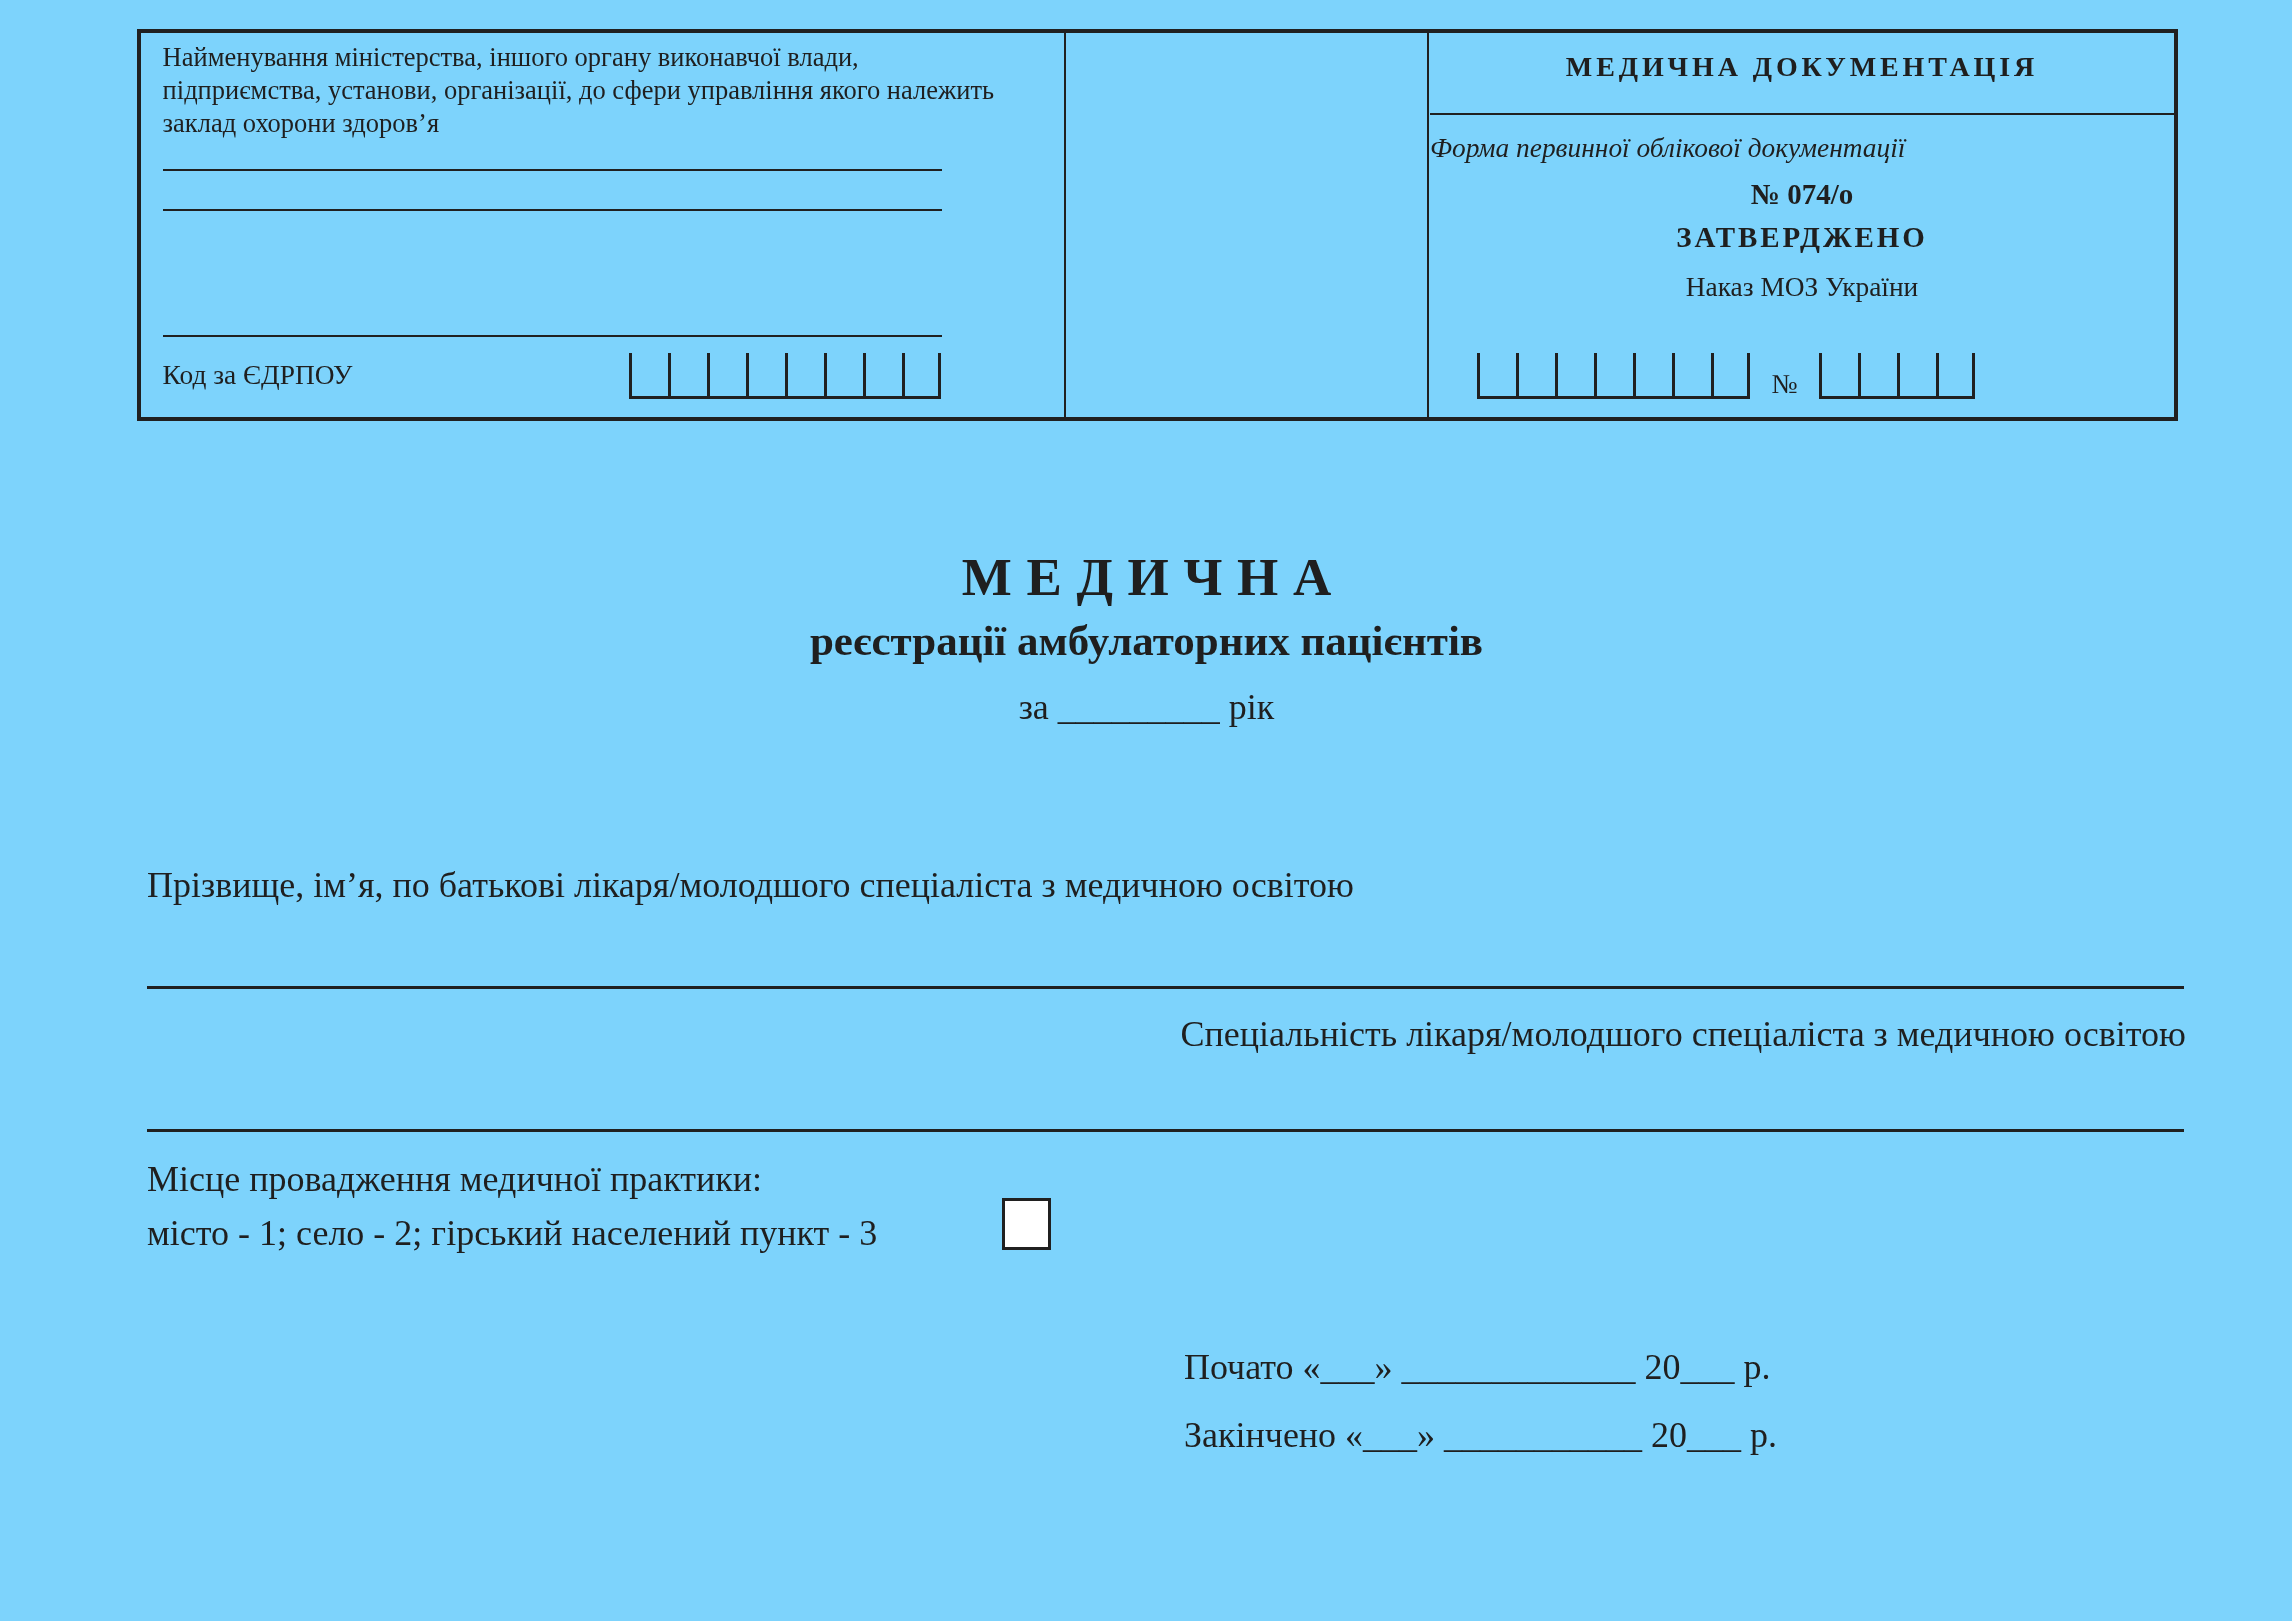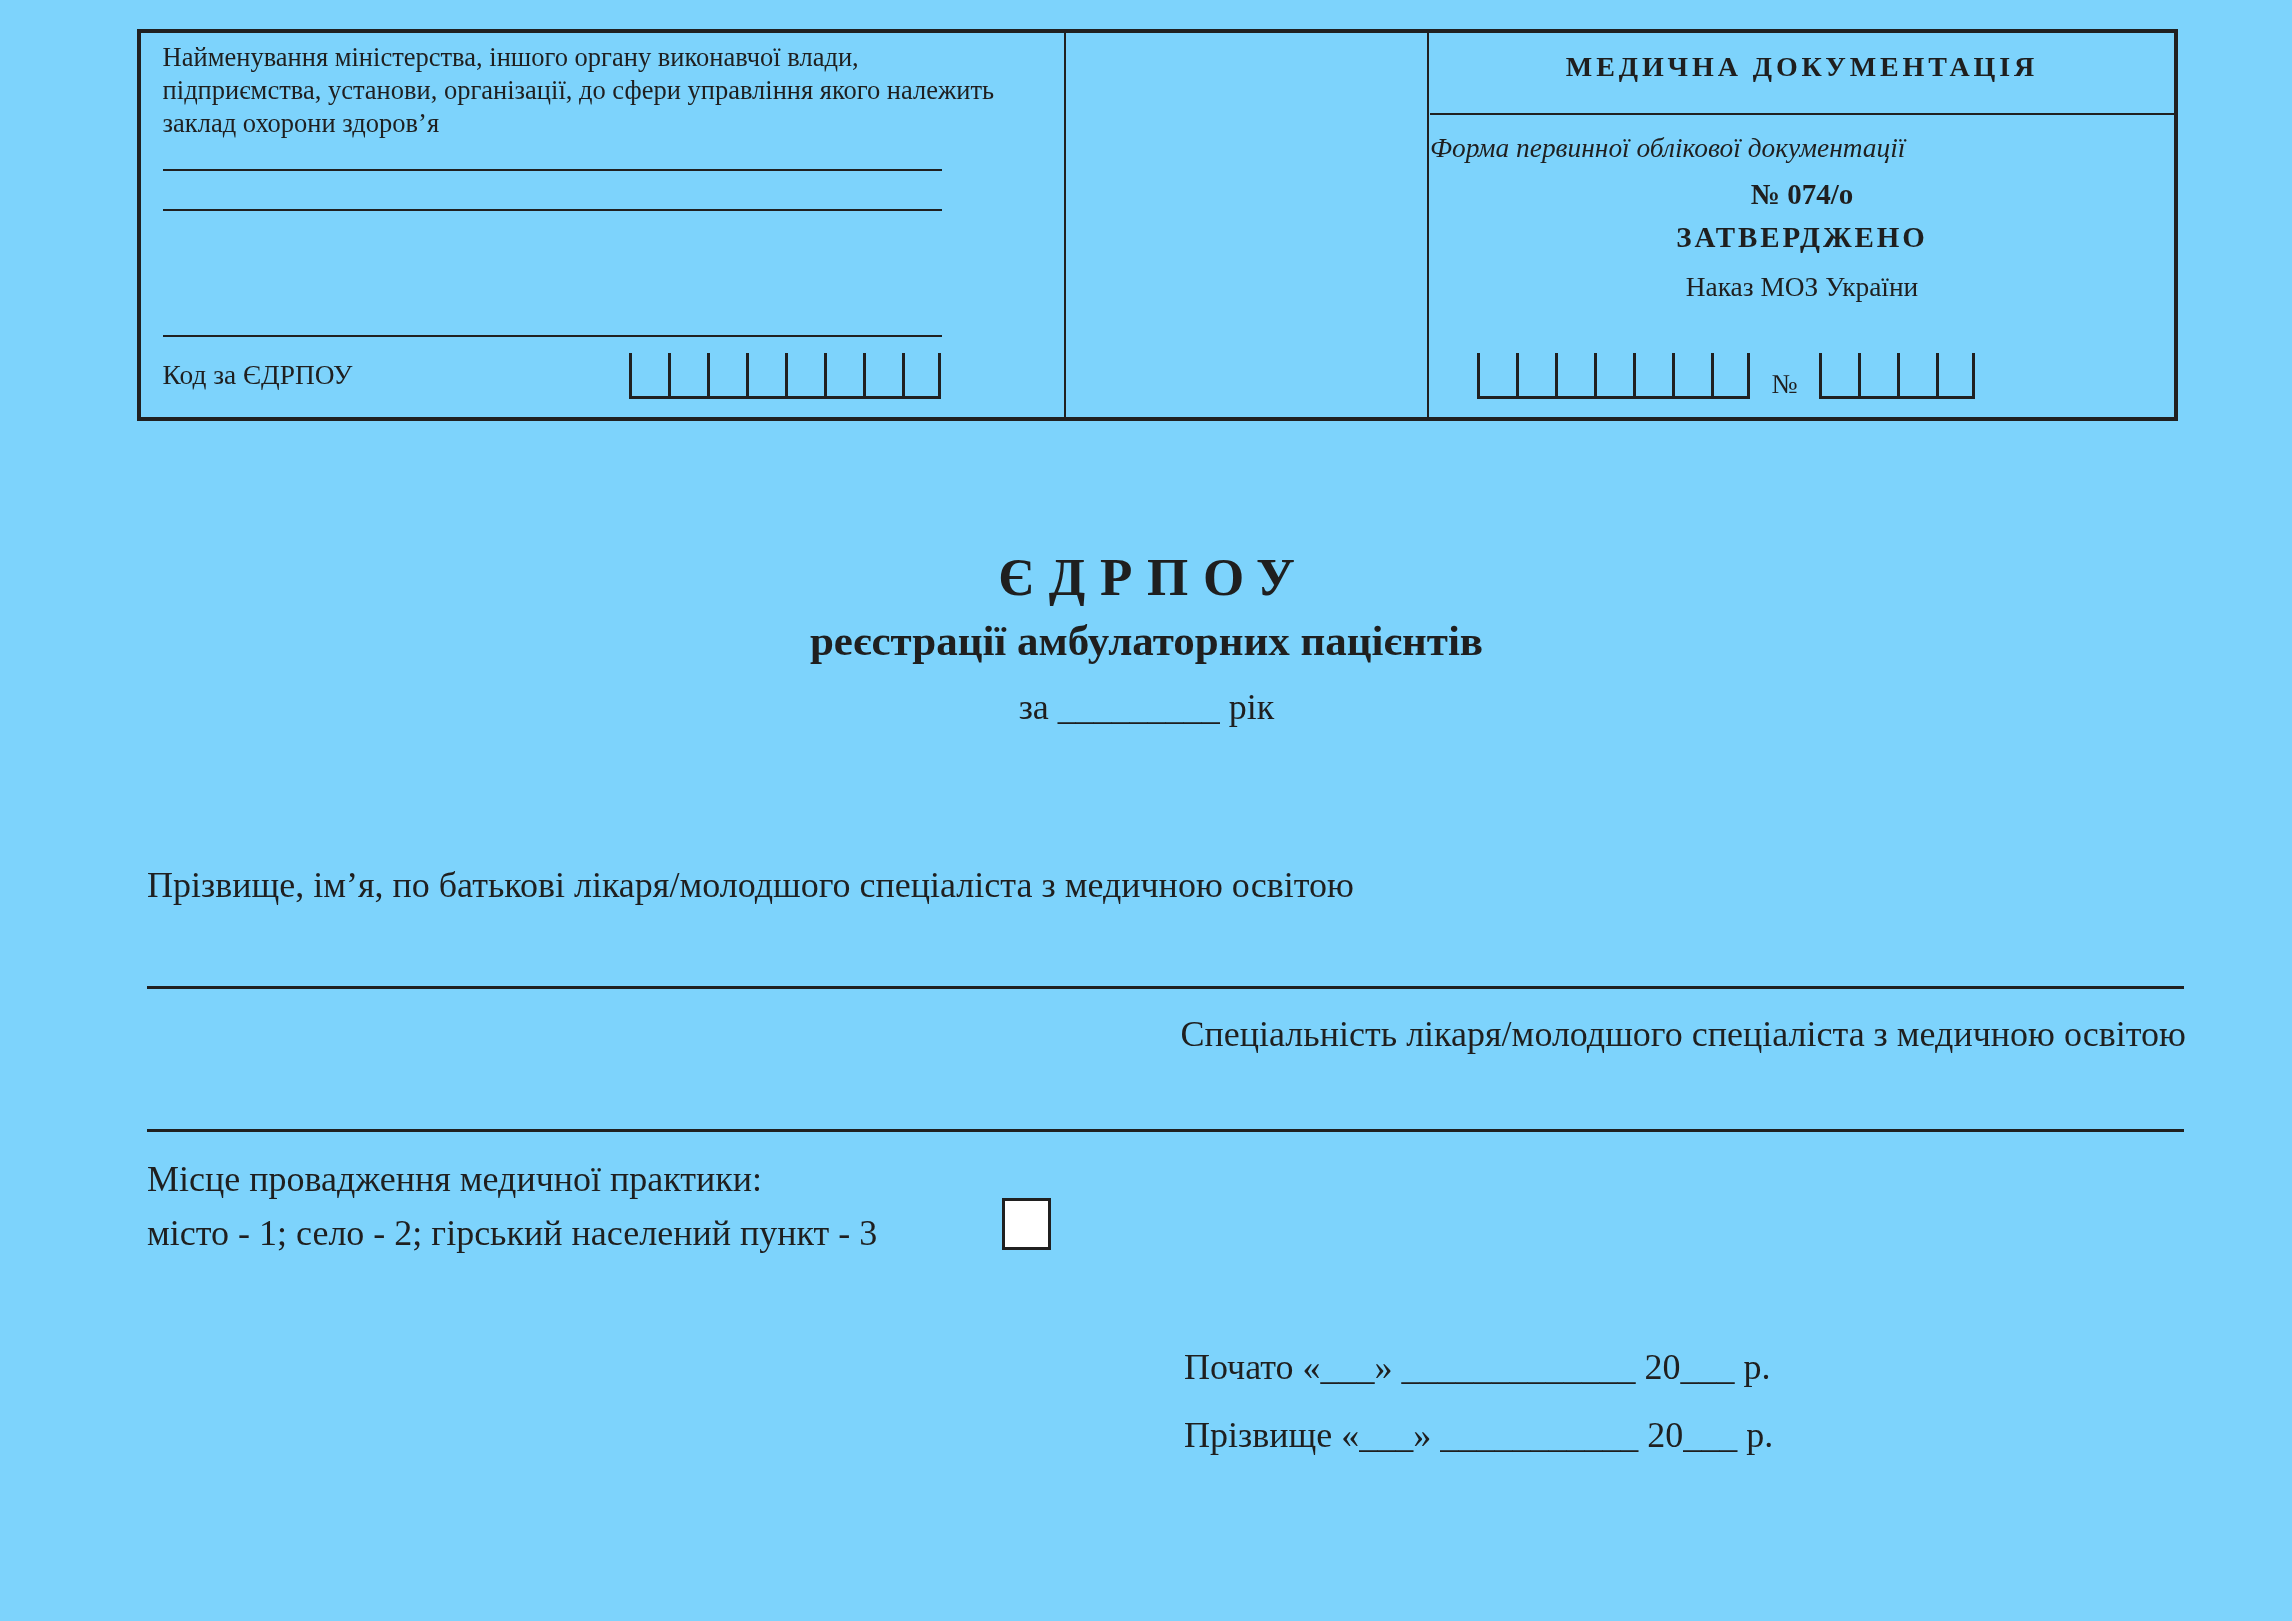--- a/index.html
+++ b/index.html
@@ -105,31 +105,31 @@
             <div class="comb-cell"></div>
             <div class="comb-cell"></div>
             <div class="comb-cell"></div>
             <div class="comb-cell"></div>
           </div>
       </div>
     </div>
 
   </div>
 
-  <div class="main-title">ЄДРПОУ</div>
+  <div class="main-title">МЕДИЧНА</div>
   <div class="subtitle">реєстрації амбулаторних пацієнтів</div>
   <div class="year-line">за _________ рік</div>
 
   <div class="label doctor">Прізвище, ім’я, по батькові лікаря/молодшого спеціаліста з медичною освітою</div>
   <div class="rule r1"></div>
 
   <div class="label specialty">Спеціальність лікаря/молодшого спеціаліста з медичною освітою</div>
   <div class="rule r2"></div>
 
   <div class="label place1">Місце провадження медичної практики:</div>
   <div class="label place2">місто - 1; село - 2; гірський населений пункт - 3</div>
   <div class="checkbox"></div>
 
   <div class="label started">Почато «___» _____________ 20___ р.</div>
-  <div class="label finished">Прізвище «___» ___________ 20___ р.</div>
+  <div class="label finished">Закінчено «___» ___________ 20___ р.</div>
 
 </div>
 
 
 </body></html>

